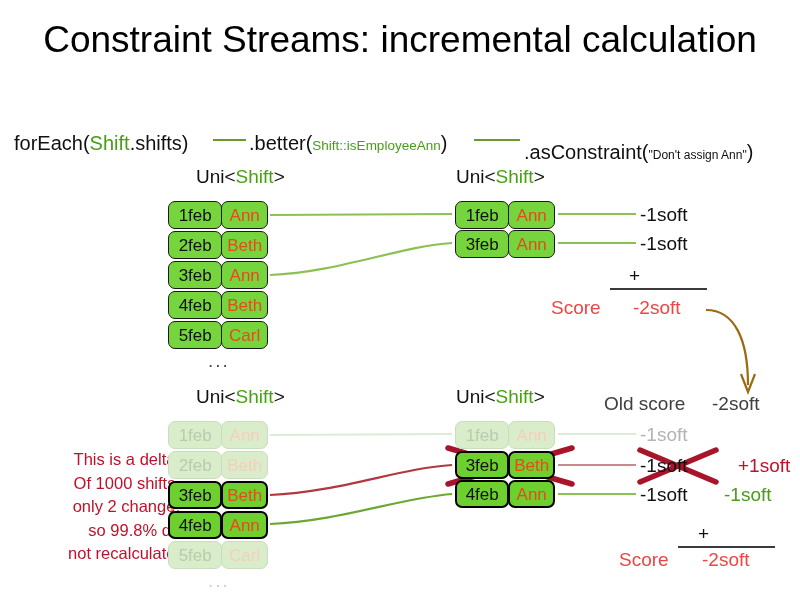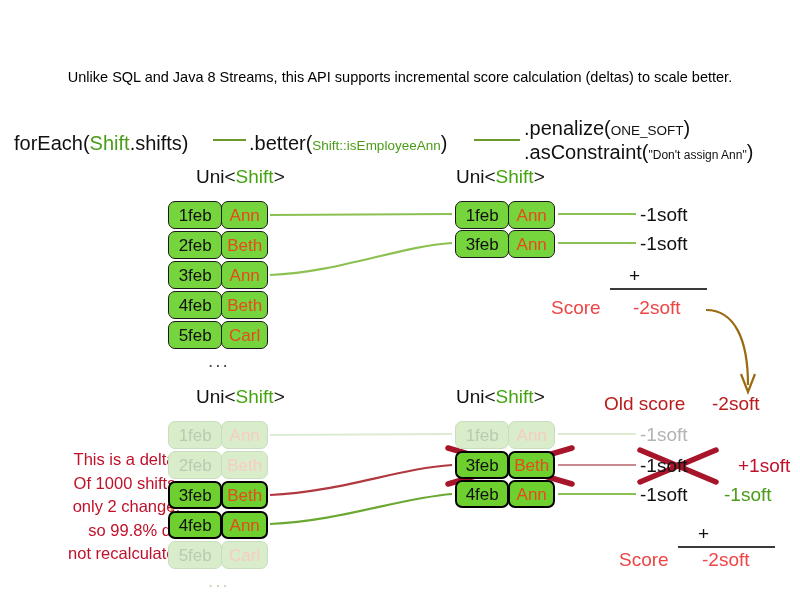--- a/index.html
+++ b/index.html
@@ -84,43 +84,42 @@
   .soft{font-size:19px;line-height:22px;white-space:nowrap;color:#111;}
   .soft.muted{color:#b3b3b3;}
   .soft.redtxt{color:#c0112a;}
   .soft.greentxt{color:#4a9c18;}
   .soft.struck{color:#111;}
 
   .scorelbl{font-size:19px;line-height:22px;color:#ef4444;white-space:nowrap;}
   .plus{font-size:19px;line-height:19px;color:#111;}
   .rule{position:absolute;height:2px;background:#3a3a3a;}
 
-  .oldscore{font-size:19px;line-height:22px;color:#b91c1c;white-space:nowrap;}
+  .oldscore{font-size:19px;line-height:22px;color:#404040;white-space:nowrap;}
 
   
   #delta-note{
     left:6px;top:448px;width:174px;
     text-align:right;
     font-size:16.5px;line-height:23.5px;
     color:#c0112a;
     white-space:pre-line;
   }
 </style>
 </head>
 <body>
 
 <div id="stage">
 
-  <div class="abs" id="subtitle">Unlike SQL and Java 8 Streams, this API supports incremental score calculation (deltas) to scale better.</div>
+  <div class="abs" id="title">Constraint Streams: incremental calculation</div>
 
   <div class="abs code" id="foreach"><span>forEach(</span><span class="green">Shift</span><span>.shifts)</span></div>
 
   <div class="abs code" id="filter"><span>.better(</span><span class="green sm">Shift::isEmployeeAnn</span><span>)</span></div>
 
-  <div class="abs code" id="penalize"><span>.penalize(</span><span class="sm">ONE_SOFT</span><span>)</span></div>
 
   <div class="abs code" id="asconstraint"><span>.asConstraint(</span><span class="xs">"Don't assign Ann"</span><span>)</span></div>
 
   <div class="abs unilbl" id="uni-top-left"><span>Uni&lt;</span><span class="greenlbl">Shift</span><span>&gt;</span></div>
 
   <div class="abs unilbl" id="uni-top-right"><span>Uni&lt;</span><span class="greenlbl">Shift</span><span>&gt;</span></div>
 
   <div class="abs unilbl" id="uni-bot-left"><span>Uni&lt;</span><span class="greenlbl">Shift</span><span>&gt;</span></div>
 
   <div class="abs unilbl" id="uni-bot-right"><span>Uni&lt;</span><span class="greenlbl">Shift</span><span>&gt;</span></div>

